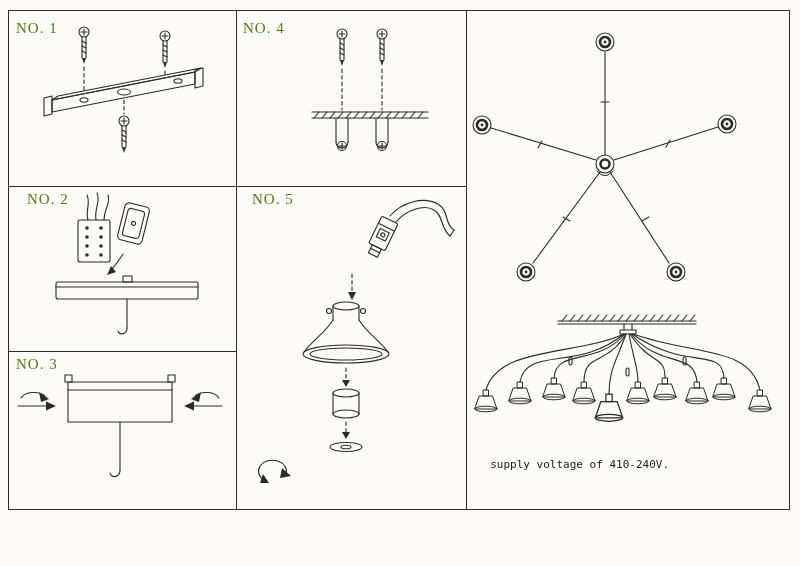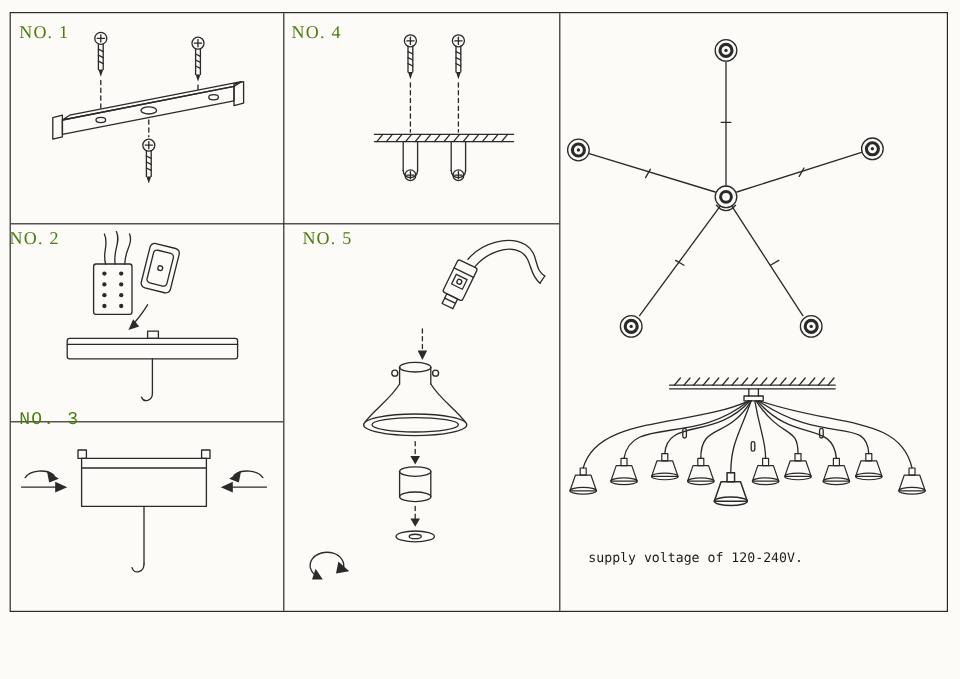--- a/index.html
+++ b/index.html
@@ -26,22 +26,22 @@
 <div class="sheet">
 
   <div class="frame">
     <div class="v1"></div>
     <div class="v2"></div>
     <div class="h1"></div>
     <div class="h2"></div>
   </div>
 
   <span class="plabel" style="left:16px; top:20px;">NO. 1</span>
-  <span class="plabel" style="left:8px; top:191px;">NO. 2</span>
-  <span class="plabel" style="left:16px; top:341px;font-family:Liberation Mono, monospace;">NO. 3</span>
+  <span class="plabel" style="left:27px; top:191px;">NO. 2</span>
+  <span class="plabel" style="left:16px; top:356px;">NO. 3</span>
   <span class="plabel" style="left:243px; top:20px;">NO. 4</span>
   <span class="plabel" style="left:252px; top:191px;">NO. 5</span>
 
   <svg class="illus" style="left:32px; top:20px;" width="200" height="150" viewBox="0 0 200 150">
     <defs>
       <g id="scr1" stroke="#2a2a2a" fill="none" stroke-width="1.1" stroke-linecap="round">
         <circle cx="0" cy="0" r="5"></circle>
         <line x1="-3" y1="0" x2="3" y2="0"></line>
           <line x1="0" y1="-3" x2="0" y2="3"></line>
         <line x1="-2" y1="4.5" x2="-2" y2="26"></line>
@@ -377,18 +377,18 @@
       <g>
           <use href="#pend7" transform="translate(258,66)"></use>
         </g>
       <g>
           <use href="#pend7" transform="translate(294,78)"></use>
         </g>
     </g>
   </svg>
 
   <div class="notes">
-    <div>  supply voltage of 120-240V.</div>
+    <div>  supply voltage of 410-240V.</div>
     
     
   </div>
 
 </div>
 
 </body></html>

